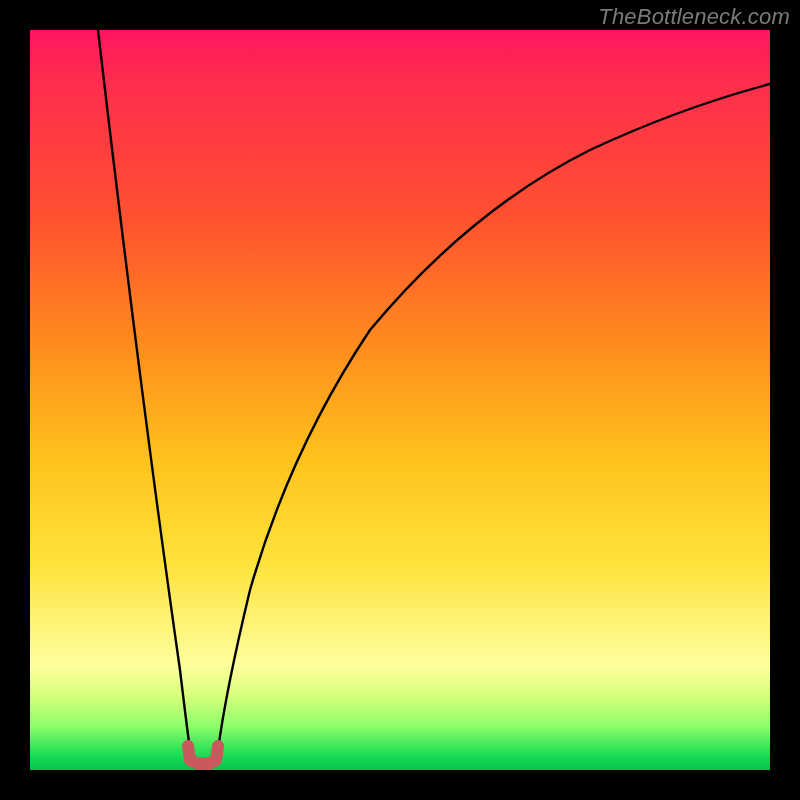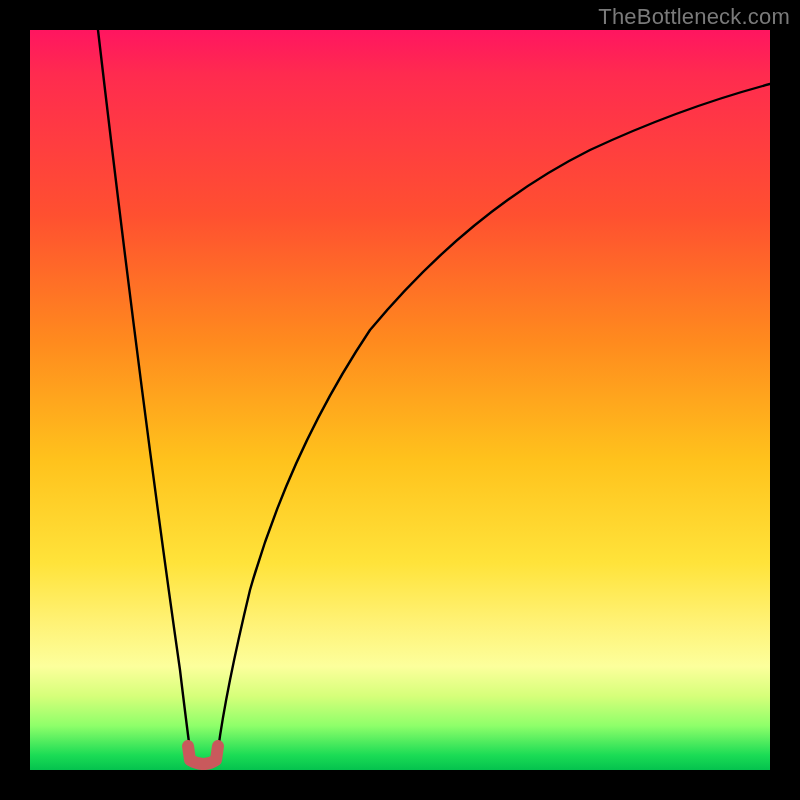--- a/index.html
+++ b/index.html
@@ -11,20 +11,21 @@
     overflow: hidden;
     font-family: Arial, Helvetica, sans-serif;
   }
   .frame {
     position: absolute;
     left: 0;
     top: 0;
     width: 800px;
     height: 800px;
     background: #000;
+    font-style: italic;
   }
   .plot {
     position: absolute;
     left: 30px;
     top: 30px;
     width: 740px;
     height: 740px;
     
     background: linear-gradient(
       to bottom,

